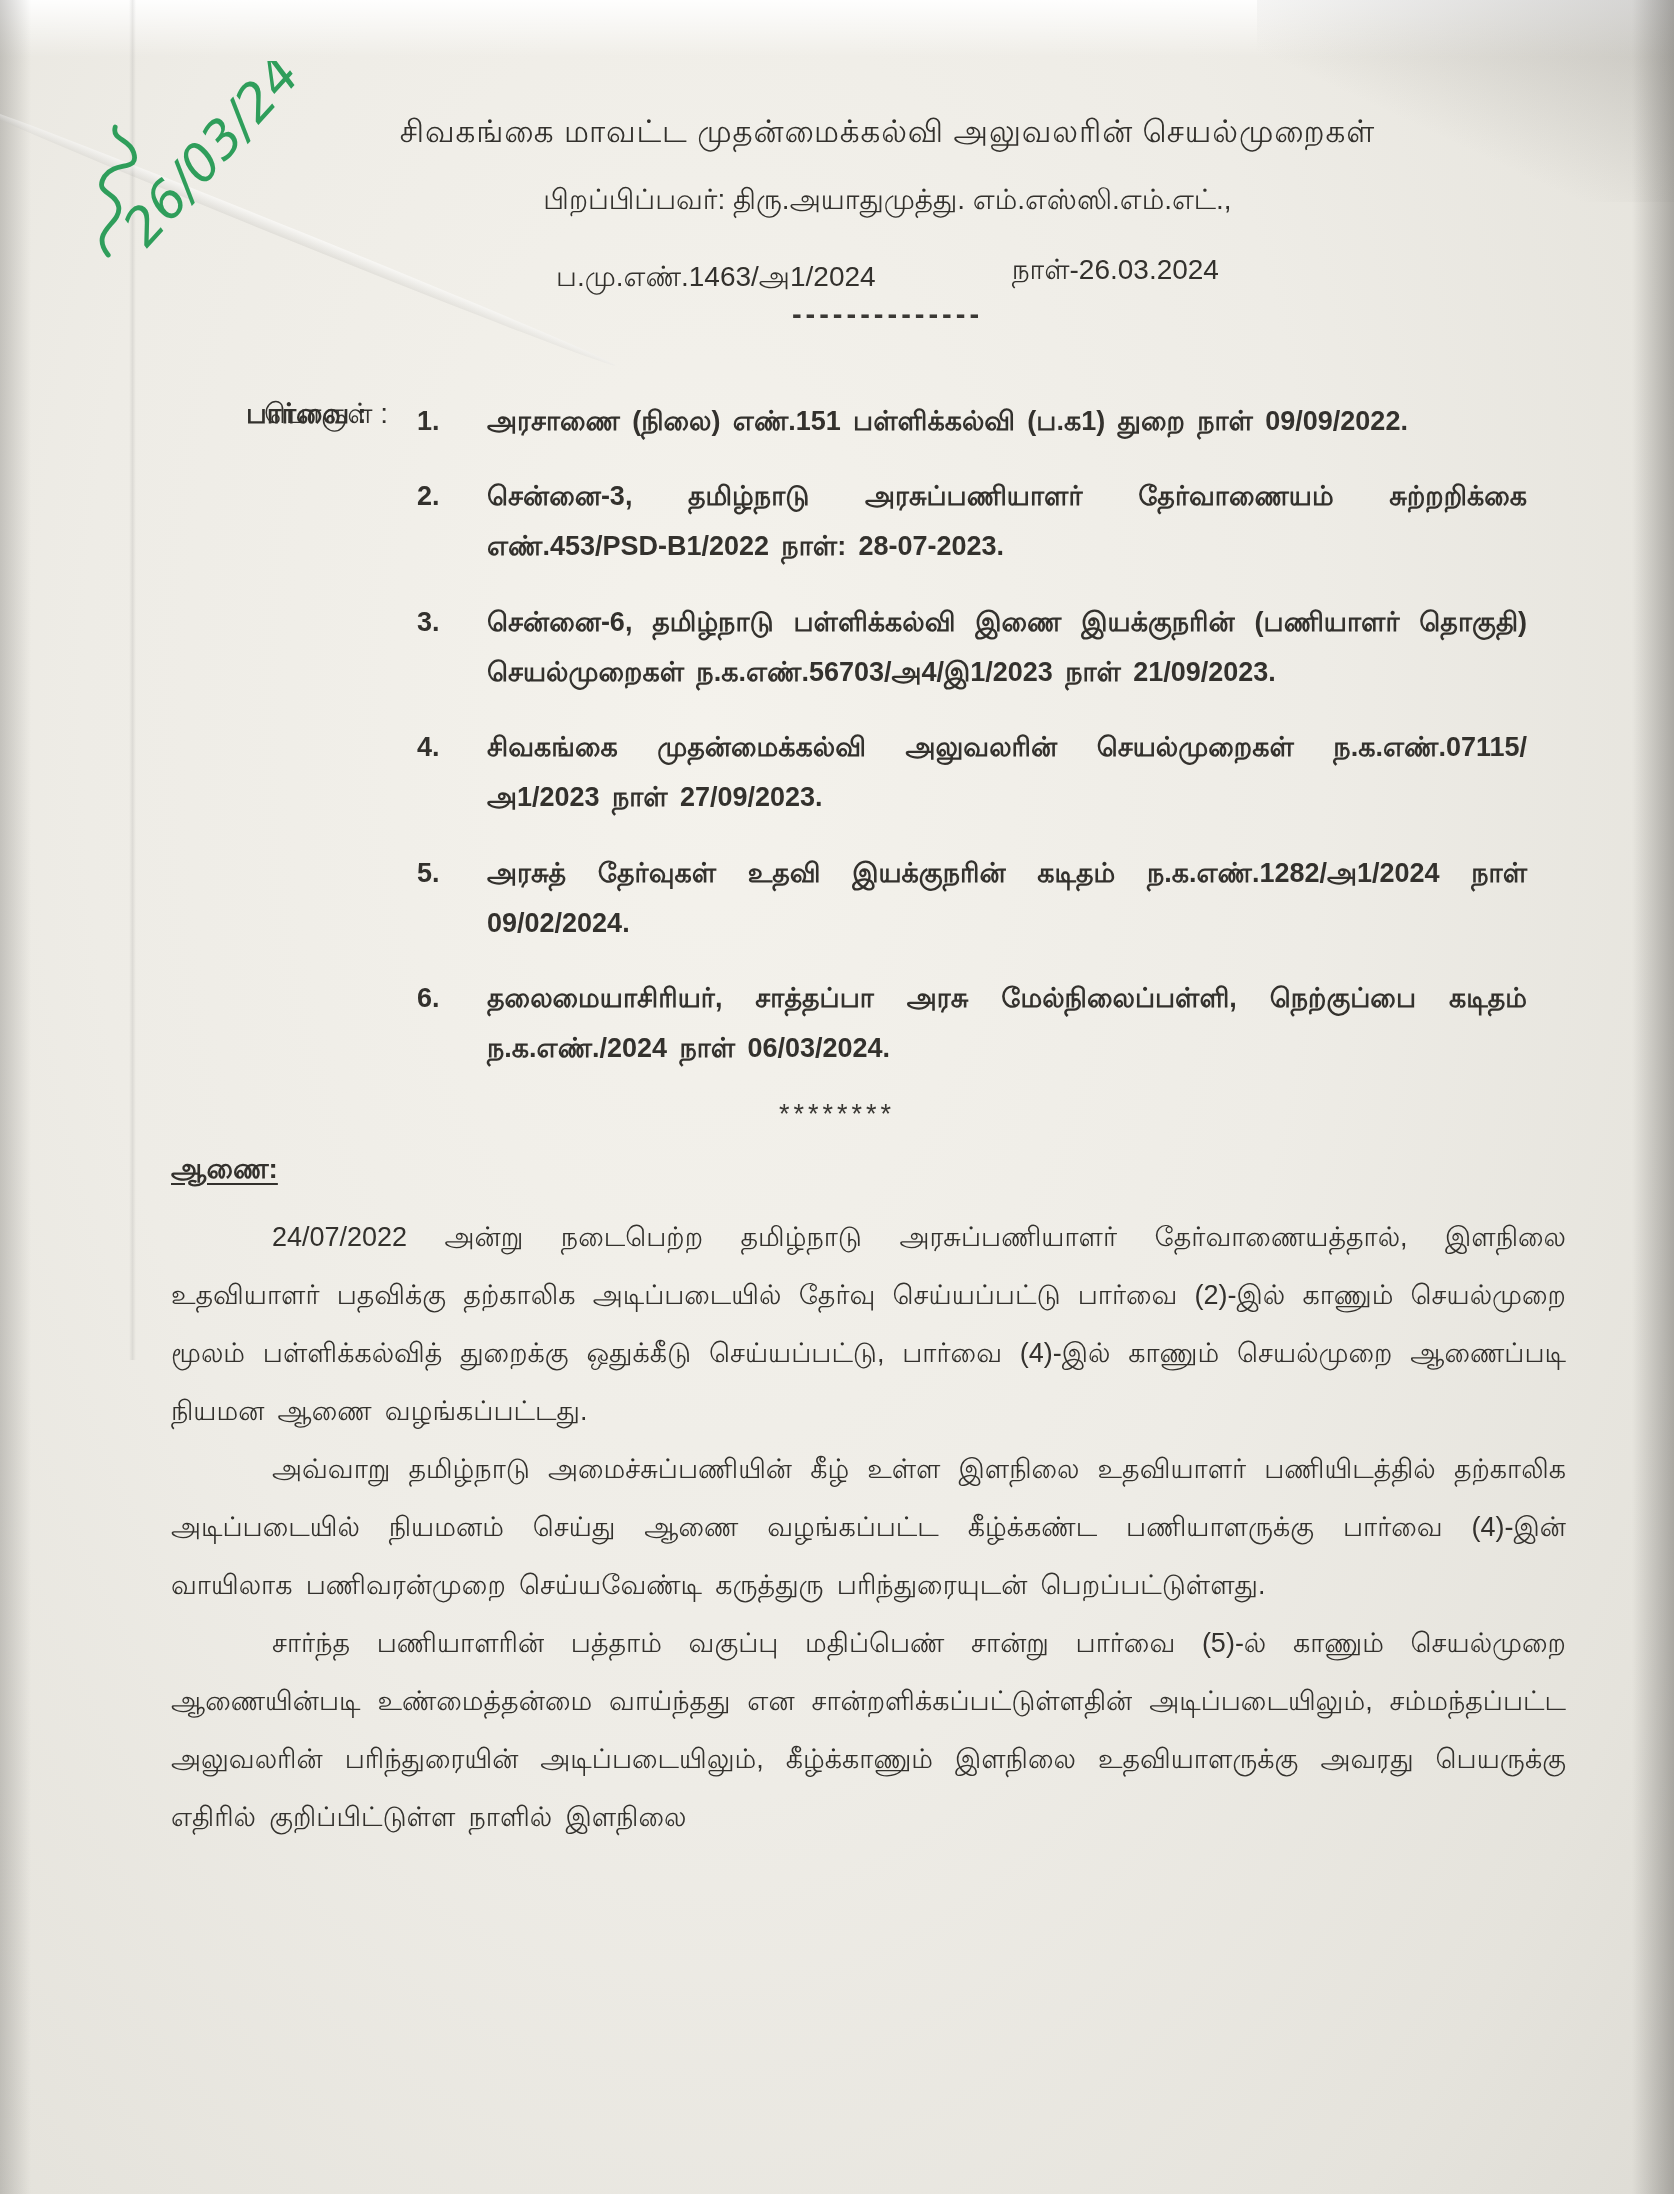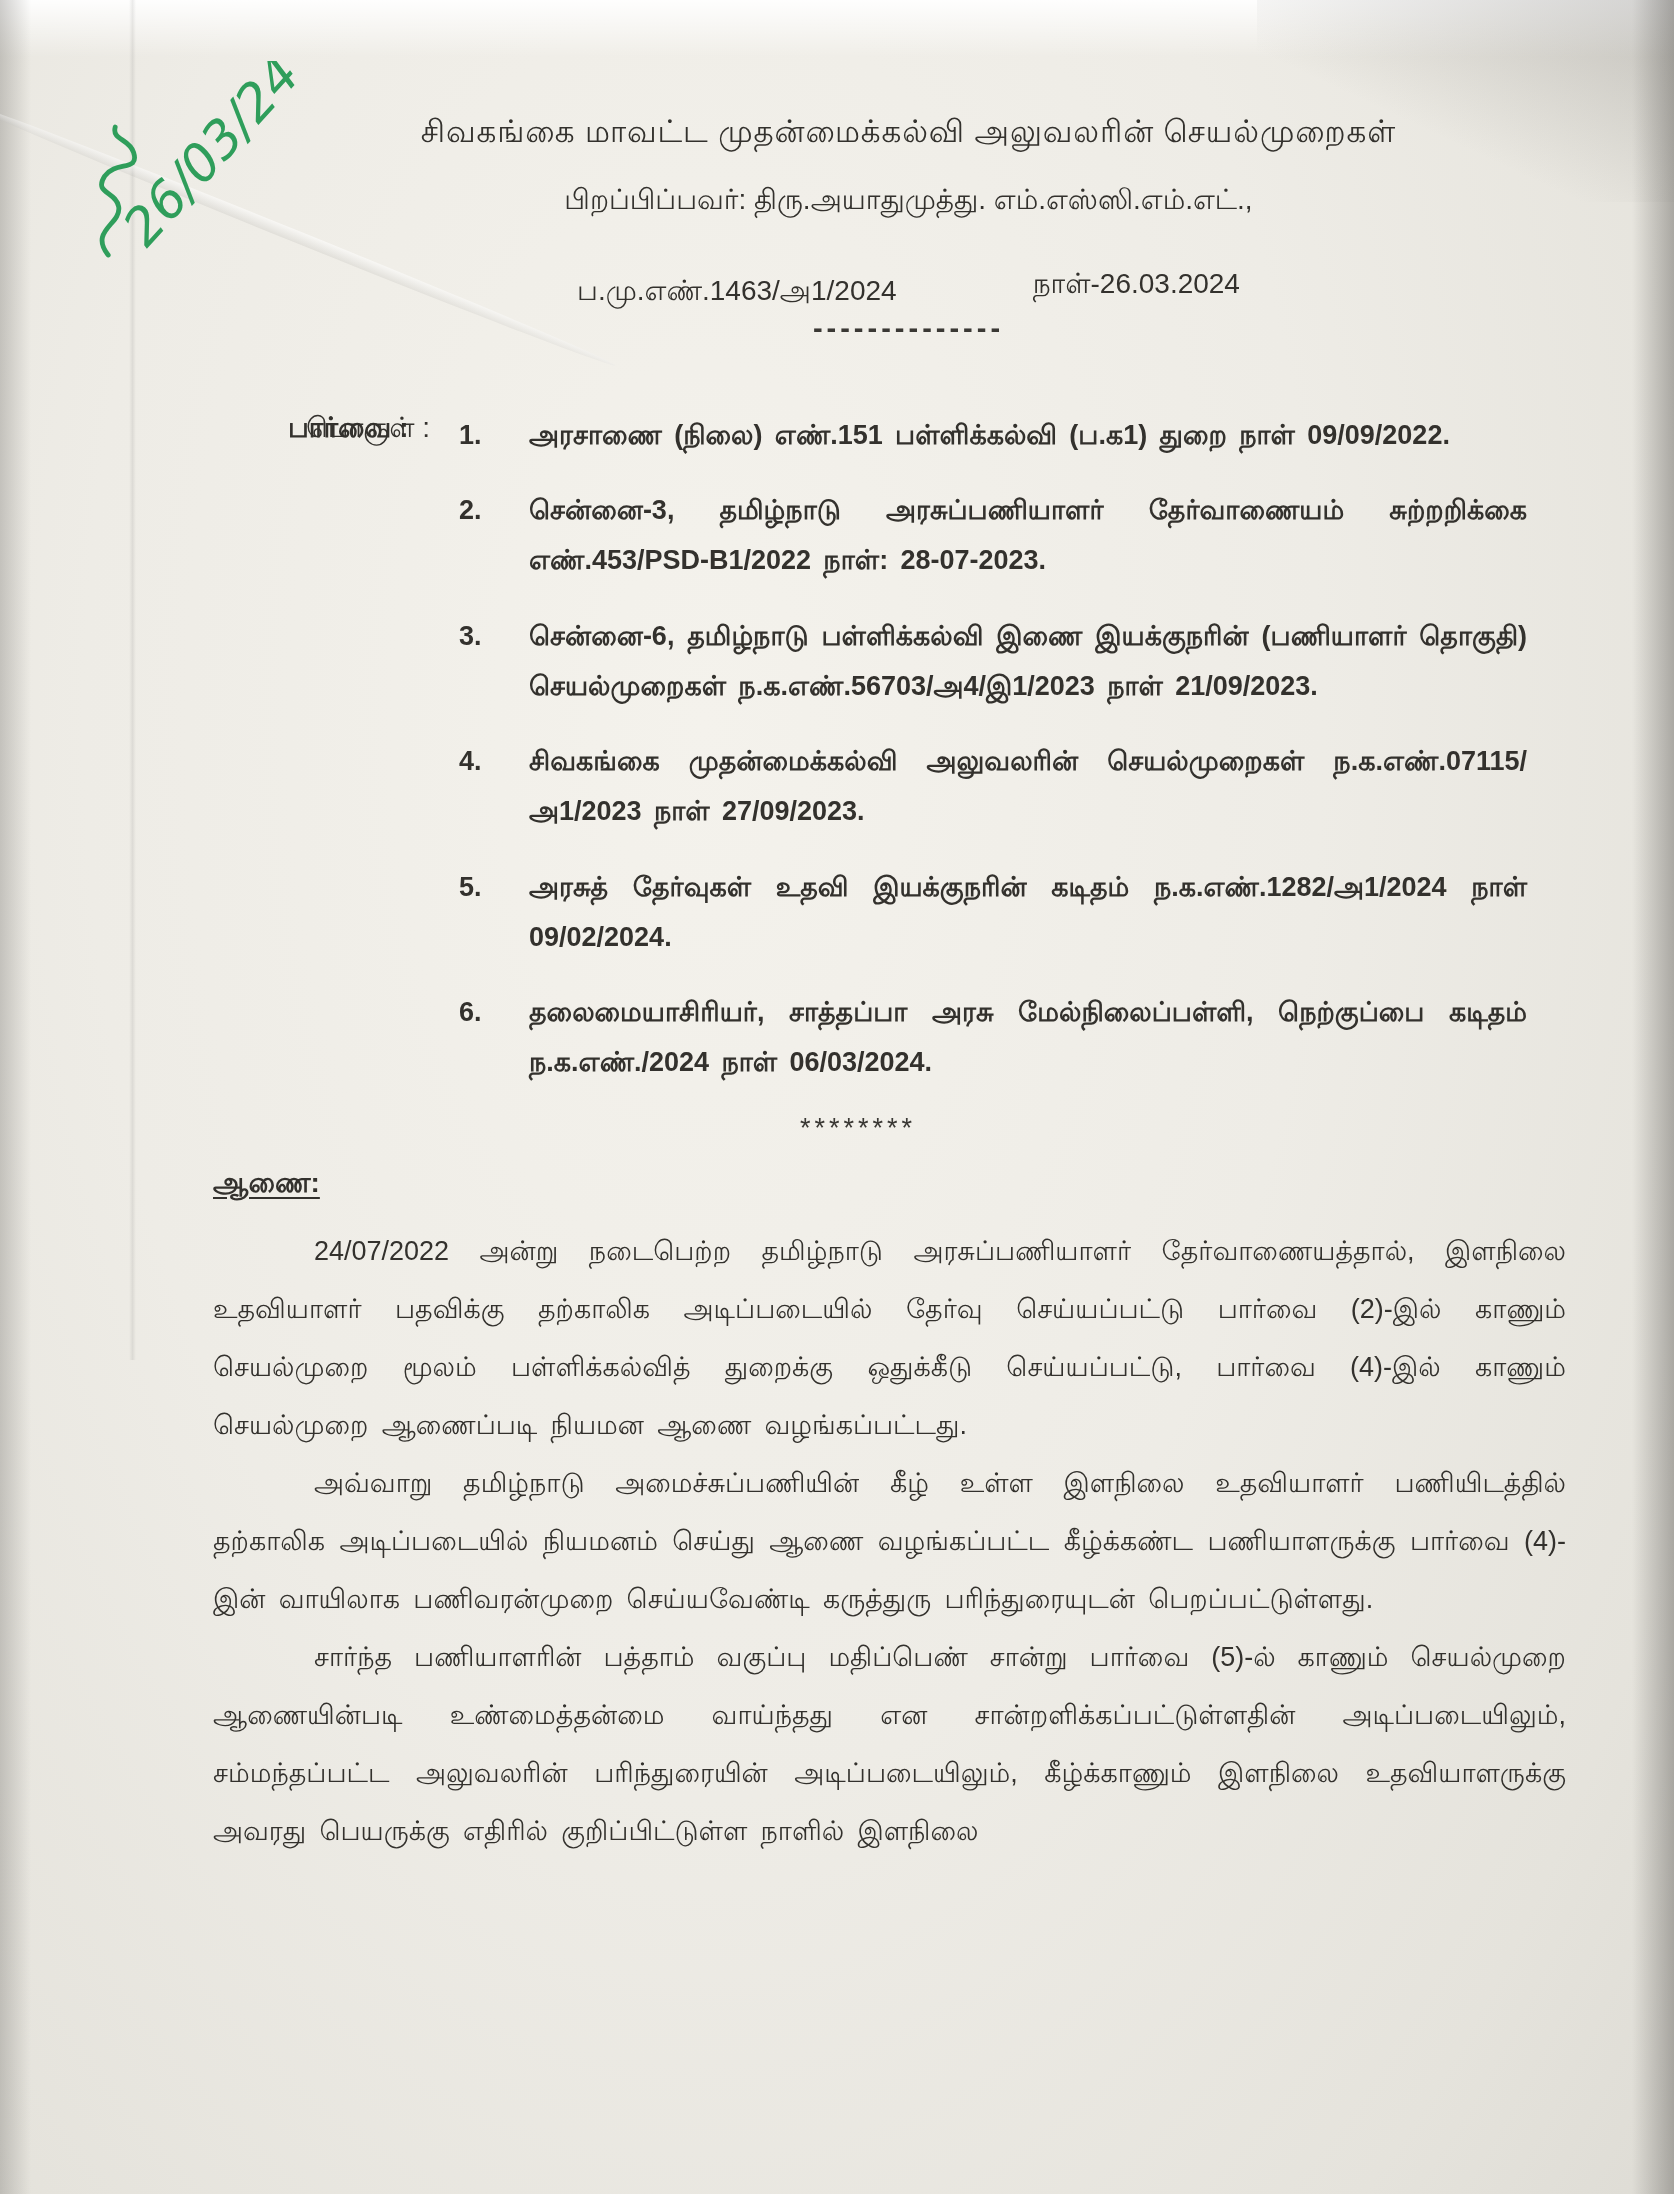--- a/index.html
+++ b/index.html
@@ -26,26 +26,26 @@
     background: linear-gradient(to right, rgba(120,118,114,0.35), rgba(120,118,114,0)); }
   .shade-top-right { top: 0; right: 0; width: 417px; height: 202px;
     background: linear-gradient(205deg, rgba(130,128,124,0.35), rgba(130,128,124,0) 62%); }
   .crease-left { top: 0; left: 129px; width: 7px; height: 1360px;
     background: linear-gradient(to right, rgba(0,0,0,0), rgba(0,0,0,0.07), rgba(0,0,0,0)); }
   .crease-diag { top: 228px; left: -61px; width: 702px; height: 12.3px; transform: rotate(22deg);
     background: linear-gradient(to bottom, rgba(255,255,255,0.55), rgba(0,0,0,0.06)); border-radius: 50%; }
 
   .annotation { position: absolute; left: 81px; top: 61px; z-index: 5; }
 
-  .content { position: relative; z-index: 2; padding-left: 42px; }
+  .content { position: relative; z-index: 2; }
 
   .doc-header { margin: 112px 145px 0 246px; text-align: center; }
   .doc-title { font-size: 31px; letter-spacing: 0.9px; line-height: 40px; }
   .doc-issuer { font-size: 28px; margin-top: 32px; }
-  .file-line { display: flex; justify-content: center; align-items: baseline; gap: 136px; margin-top: 56px; font-size: 28px; }
+  .file-line { display: flex; justify-content: center; align-items: baseline; gap: 136px; margin-top: 42px; font-size: 28px; }
   .file-date { transform: translateY(-7px); }
   .divider-dashes { font-size: 29px; font-weight: bold; letter-spacing: 4px; margin-top: 1.8px; color: #3a3834; }
 
   .subject { position: relative; margin-top: 65px; }
   .subject-label { position: absolute; left: 264px; top: 1.8px; font-size: 28px; }
   .subject-text {
     margin-left: 487px; margin-right: 147px;
     font-size: 27px; line-height: 62px;
     text-align: justify; word-spacing: 7px;
   }

